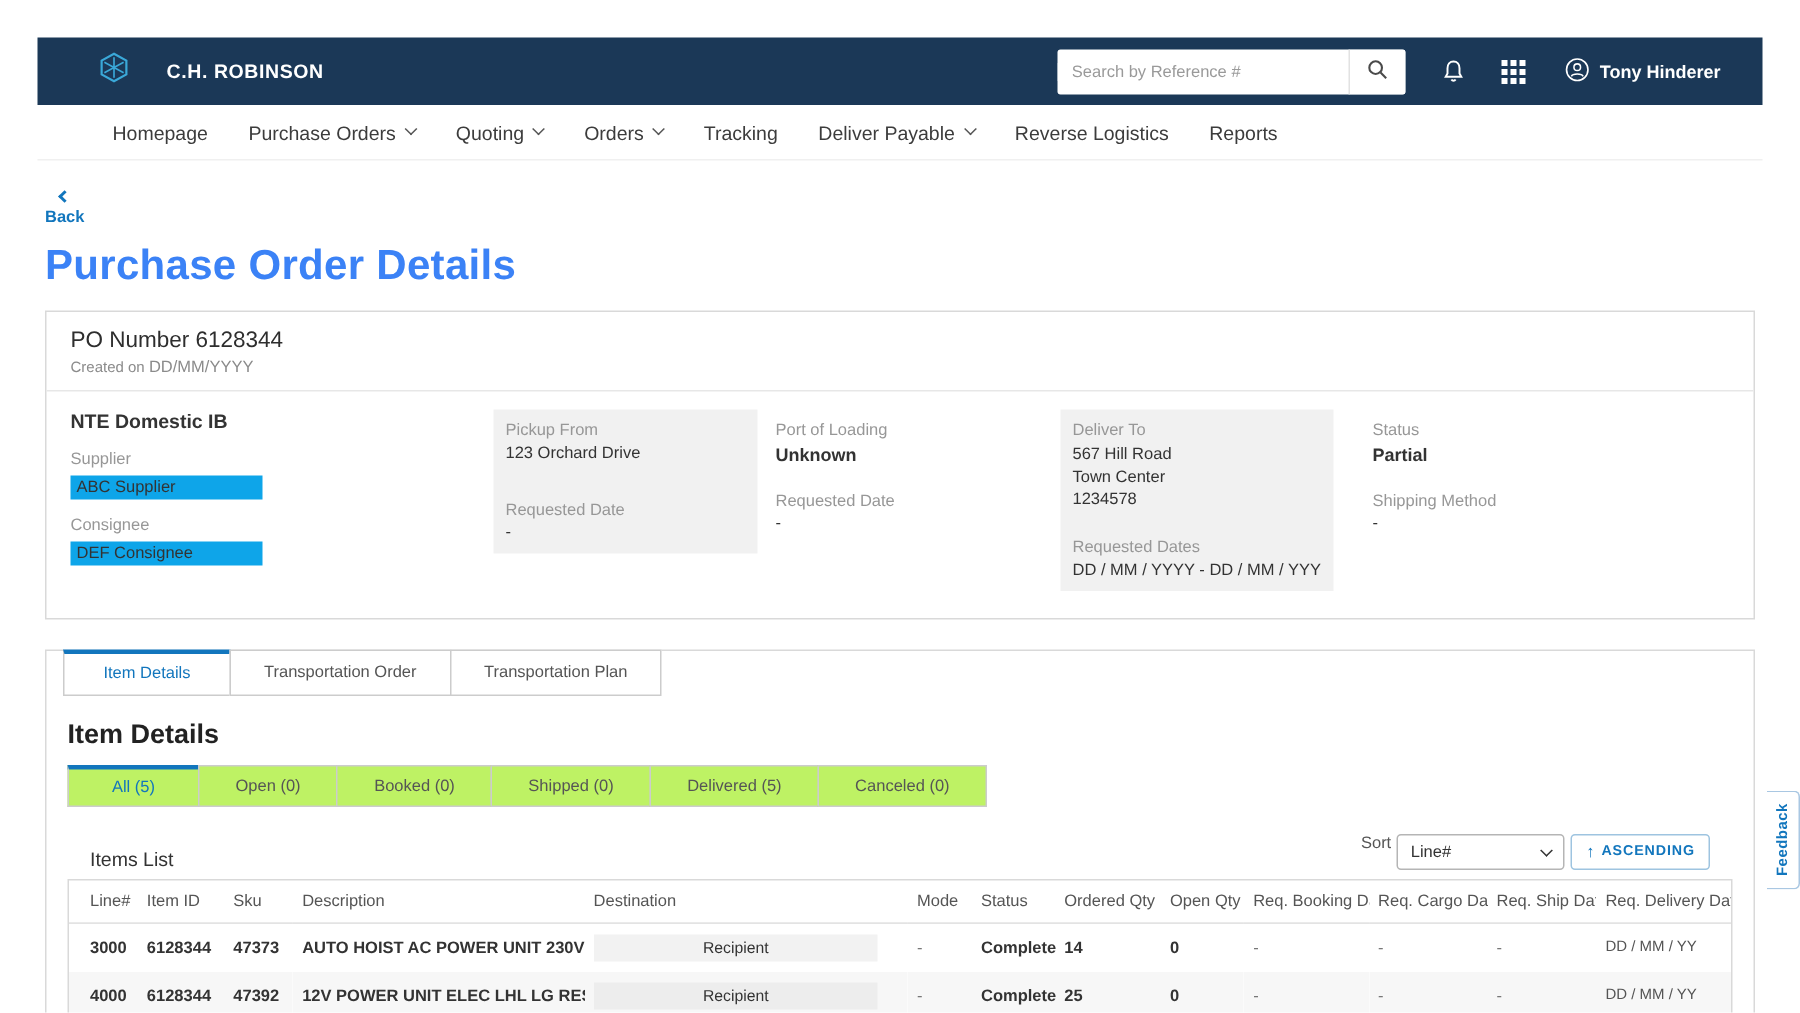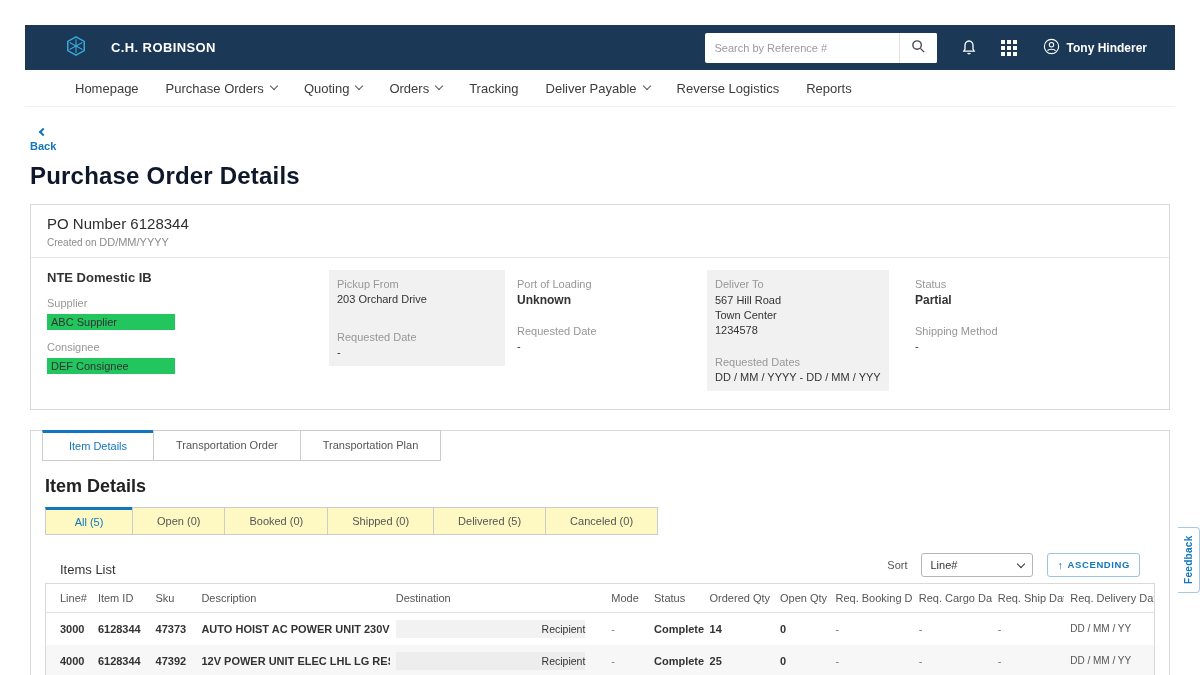--- a/index.html
+++ b/index.html
@@ -30,77 +30,77 @@
   .grid-icon{display:grid;grid-template-columns:repeat(3,4px);grid-template-rows:repeat(3,4px);gap:2px;}
   .grid-icon span{background:#fff;width:4px;height:4px;}
   
   .mainnav{margin:0 25px;height:37px;display:flex;align-items:center;gap:27px;padding-left:50px;border-bottom:1px solid #f0f0f0;}
   .nav-item{font-size:13px;color:#3c3c3c;display:flex;align-items:center;cursor:pointer;text-decoration:none;}
   .caret{width:6px;height:6px;border-right:1.4px solid #555;border-bottom:1.4px solid #555;transform:rotate(45deg);display:inline-block;margin-left:7px;margin-top:-4px;}
   
   .content{padding:14px 30px 0;}
   .back{display:inline-flex;align-items:center;gap:5px;color:var(--accent);font-size:11px;font-weight:bold;cursor:pointer;text-decoration:none;flex-direction:column;}
   .back .chev{width:6px;height:6px;border-left:2px solid var(--accent);border-bottom:2px solid var(--accent);transform:rotate(45deg);display:inline-block;}
-  h1{font-size:24px;margin:10px 0 14px;color:#0f172a;letter-spacing:.2px;}
+  h1{font-size:28px;margin:10px 0 14px;color:#3b82f6;letter-spacing:.2px;}
   
   .po-card{border:1px solid var(--border);background:#fff;}
   .po-head{padding:10px 16px 9px;border-bottom:1px solid #e7e7e7;}
   .po-number{font-size:15px;color:#2e2e2e;}
   .po-created{font-size:10px;color:#8b8b8b;margin-top:4px;}
   .po-created .val{font-size:11px;color:#8b8b8b;}
   .po-cols{display:flex;padding:12px 16px 18px;align-items:flex-start;}
   .po-col .lbl{font-size:11px;color:var(--label);margin-bottom:3px;}
   .po-col .val{font-size:11px;color:#333;}
   .po-col .val.bold{font-weight:bold;font-size:12px;}
   .po-col .pre{white-space:pre-line;line-height:1.35;}
   .col-1{flex:0 0 282px;}
   .col-type{font-size:13px;font-weight:bold;color:#333;margin-bottom:12px;}
-  .chipval{display:inline-block;background:#22c55e;padding:2px 4px;min-width:128px;font-size:11px;color:#333;}
+  .chipval{display:inline-block;background:#0ea5e9;padding:2px 4px;min-width:128px;font-size:11px;color:#333;}
   .fgroup{margin-bottom:11px;}
   .col-shade{background:#f1f1f1;padding:8px 8px;min-height:90px;}
   .col-2{flex:0 0 176px;}
   .col-3{flex:0 0 178px;margin-left:12px;padding-top:8px;}
   .col-4{flex:0 0 182px;margin-left:12px;}
   .col-5{flex:1;margin-left:26px;padding-top:8px;}
   .mt-lg{margin-top:26px;}
   .mt-md{margin-top:18px;}
   
   .tab-card{border:1px solid var(--border);margin-top:20px;background:#fff;padding-bottom:16px;}
   .tabs{display:flex;padding-left:11px;margin-top:-1px;}
   .tab{min-width:112px;padding:0 22px;height:31px;display:flex;align-items:center;justify-content:center;
        font-size:11px;color:#555;background:#fff;border:1px solid #ccc;margin-right:-1px;cursor:pointer;}
   .tab.active{border-top:3px solid var(--accent);color:var(--accent);}
   .tab-panel{padding:0 14px;}
   h2{font-size:18px;font-weight:bold;color:#222;margin:15px 0 10px;}
   .filters{display:flex;}
   .filter{min-width:88px;padding:0 24px;height:28px;display:flex;align-items:center;justify-content:center;
-          font-size:11px;color:#555;background:#fef9c3;border:1px solid #ccc;margin-right:-1px;cursor:pointer;}
+          font-size:11px;color:#555;background:#bef264;border:1px solid #ccc;margin-right:-1px;cursor:pointer;}
   .filter.active{border-top:3px solid var(--accent);color:var(--accent);}
   .list-head{display:flex;justify-content:space-between;align-items:flex-end;margin:18px 15px 6px;}
   .list-title{font-size:13px;color:#333;}
-  .sort{display:flex;align-items:center;gap:14px;}
+  .sort{display:flex;gap:4px;}
   .sort label{font-size:11px;color:#555;}
   .select{width:112px;height:24px;border:1px solid #b5b5b5;border-radius:3px;background:#fff;
           display:flex;align-items:center;justify-content:space-between;padding:0 8px;font-size:11px;color:#333;cursor:pointer;}
   .select .caret{border-color:#333;margin-top:-2px;margin-left:0;}
   .asc-btn{height:24px;border:1px solid #9ec4e0;border-radius:3px;background:#fff;color:var(--accent);
            font-size:9.5px;font-weight:bold;letter-spacing:.6px;display:flex;align-items:center;gap:4px;
            padding:0 9px;cursor:pointer;font-family:"Liberation Sans",sans-serif;}
   .asc-btn .up{font-size:11px;}
   
   .table-box{border:1px solid var(--border);}
   table{width:100%;border-collapse:collapse;font-size:11px;table-layout:fixed;}
   th{text-align:left;font-weight:normal;color:#555;padding:8px 6px;border-bottom:1px solid #e3e3e3;
      white-space:nowrap;overflow:hidden;}
   td{padding:7px 6px;color:#333;white-space:nowrap;overflow:hidden;}
   tbody tr:nth-child(even){background:#f7f7f7;}
   td.b{font-weight:bold;}
   td.muted{color:#777;}
   td.date{color:#555;font-size:10px;}
-  .dest-chip{display:block;background:#f2f2f2;text-align:right;padding:3px 0;font-size:10.5px;color:#333;margin-right:14px;}
+  .dest-chip{display:block;background:#f2f2f2;text-align:center;padding:3px 0;font-size:10.5px;color:#333;margin-right:14px;}
   tbody tr:nth-child(even) .dest-chip{background:#ededed;}
   th:first-child,td:first-child{padding-left:14px;}
   
   .feedback{position:absolute;right:0;top:527px;width:22px;height:66px;background:#fff;
             border:1px solid #a9c7e2;border-right:none;border-radius:4px 0 0 4px;
             color:var(--accent);font-size:10px;font-weight:bold;
             writing-mode:vertical-rl;transform:rotate(180deg);
             display:flex;align-items:center;justify-content:center;cursor:pointer;letter-spacing:.3px;}
 </style>
 </head>
@@ -213,21 +213,21 @@
           <div class="lbl">Supplier</div>
           <span class="chipval">ABC Supplier</span>
         </div>
         <div class="fgroup">
           <div class="lbl">Consignee</div>
           <span class="chipval">DEF Consignee</span>
         </div>
       </div>
       <div class="po-col col-2 col-shade">
         <div class="lbl">Pickup From</div>
-        <div class="val">203 Orchard Drive</div>
+        <div class="val">123 Orchard Drive</div>
         <div class="lbl mt-lg">Requested Date</div>
         <div class="val">-</div>
       </div>
       <div class="po-col col-3">
         <div class="lbl">Port of Loading</div>
         <div class="val bold">Unknown</div>
         <div class="lbl mt-md">Requested Date</div>
         <div class="val">-</div>
       </div>
       <div class="po-col col-4 col-shade">

